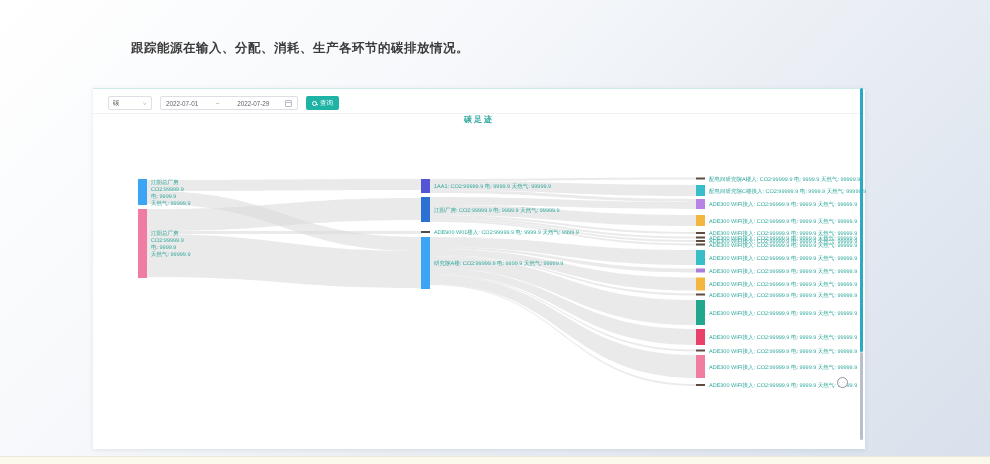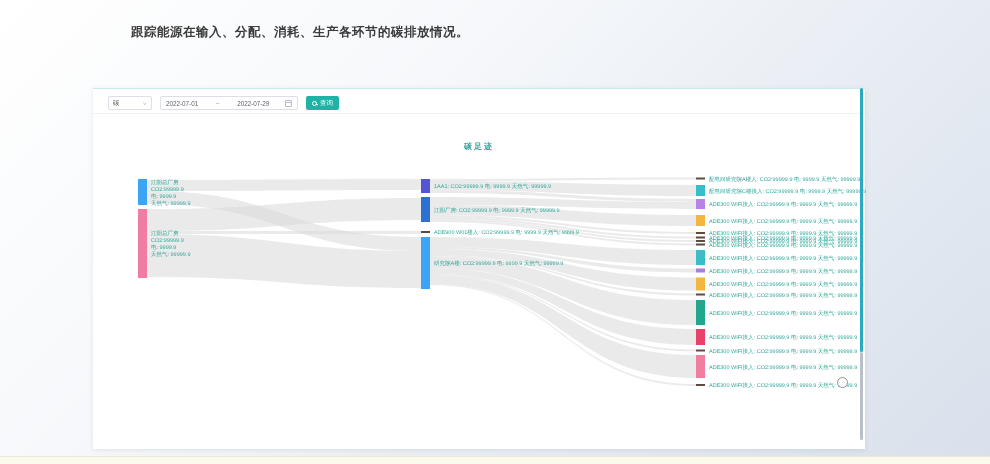--- a/index.html
+++ b/index.html
@@ -2,21 +2,21 @@
 <html><head>
 <meta charset="utf-8">
 <style>
   html,body{margin:0;padding:0;}
   body{
     width:990px;height:464px;position:relative;overflow:hidden;
     font-family:"Liberation Sans","DejaVu Sans",sans-serif;
     background:linear-gradient(135deg,#ffffff 0%,#f6f8fb 35%,#e3e9f1 75%,#d8e0eb 100%);
   }
   .heading{
-    position:absolute;left:83px;top:24px;font-size:12.5px;font-weight:bold;color:#3b3b3b;letter-spacing:.5px;padding-left:48px;
+    position:absolute;left:83px;top:40px;font-size:12.5px;font-weight:bold;color:#3b3b3b;letter-spacing:.5px;padding-left:48px;
   }
   .card{
     position:absolute;left:93px;top:88px;width:772px;height:360px;background:#ffffff;
     border-top:1px solid #cdebe8;box-shadow:0 1px 5px rgba(30,60,90,.10);
   }
   .filter-divider{position:absolute;left:93px;top:113px;width:772px;height:1px;background:#f1f2f4;}
   .metric-select{
     position:absolute;left:108px;top:96px;width:44px;height:14px;background:#fff;border:1px solid #dcdfe6;border-radius:2px;
     display:flex;align-items:center;justify-content:space-between;padding:0 4px;box-sizing:border-box;
   }
@@ -33,21 +33,21 @@
   .search-btn{
     position:absolute;left:306px;top:96px;height:14px;padding:0 6px;background:#1fb3a6;border:none;border-radius:2px;
     display:flex;align-items:center;gap:3px;cursor:pointer;
   }
   .search-btn .lbl{color:#fff;font-size:6.5px;}
   .mag-icon{width:5px;height:5px;position:relative;display:inline-block;}
   .mag-icon::before{content:"";position:absolute;left:0;top:0;width:3px;height:3px;border:1px solid #fff;border-radius:50%;}
   .mag-icon::after{content:"";position:absolute;left:3.5px;top:3.5px;width:2px;height:1px;background:#fff;transform:rotate(45deg);}
   .chart-title{
     position:absolute;left:93px;top:114px;width:772px;text-align:center;
-    font-size:8px;color:#2fa9a0;letter-spacing:2px;font-weight:bold;margin-top:27px;
+    font-size:8px;color:#2fa9a0;letter-spacing:2px;font-weight:bold;
   }
   svg.sankey{position:absolute;left:0;top:0;}
   svg.sankey text{font-family:"Liberation Sans","DejaVu Sans",sans-serif;fill:#2fa79b;font-size:5.5px;text-rendering:geometricPrecision;}
   .scroll-thumb{position:absolute;left:860px;top:88px;width:3px;height:264px;background:#2aa9c0;border-radius:2px;}
   .scroll-track{position:absolute;left:860px;top:352px;width:3px;height:88px;background:#b9bfc6;border-radius:2px;}
   .feedback-icon{
     position:absolute;left:837px;top:377px;width:11px;height:11px;border:1px solid #8f9399;border-radius:50%;
     color:#8f9399;font-size:6px;line-height:9px;text-align:center;letter-spacing:.5px;background:#fff;box-sizing:border-box;
   }
   .bottom-strip{position:absolute;left:0;bottom:0;width:990px;height:7px;background:#fbf8ee;border-top:1px solid #ece7d6;}

